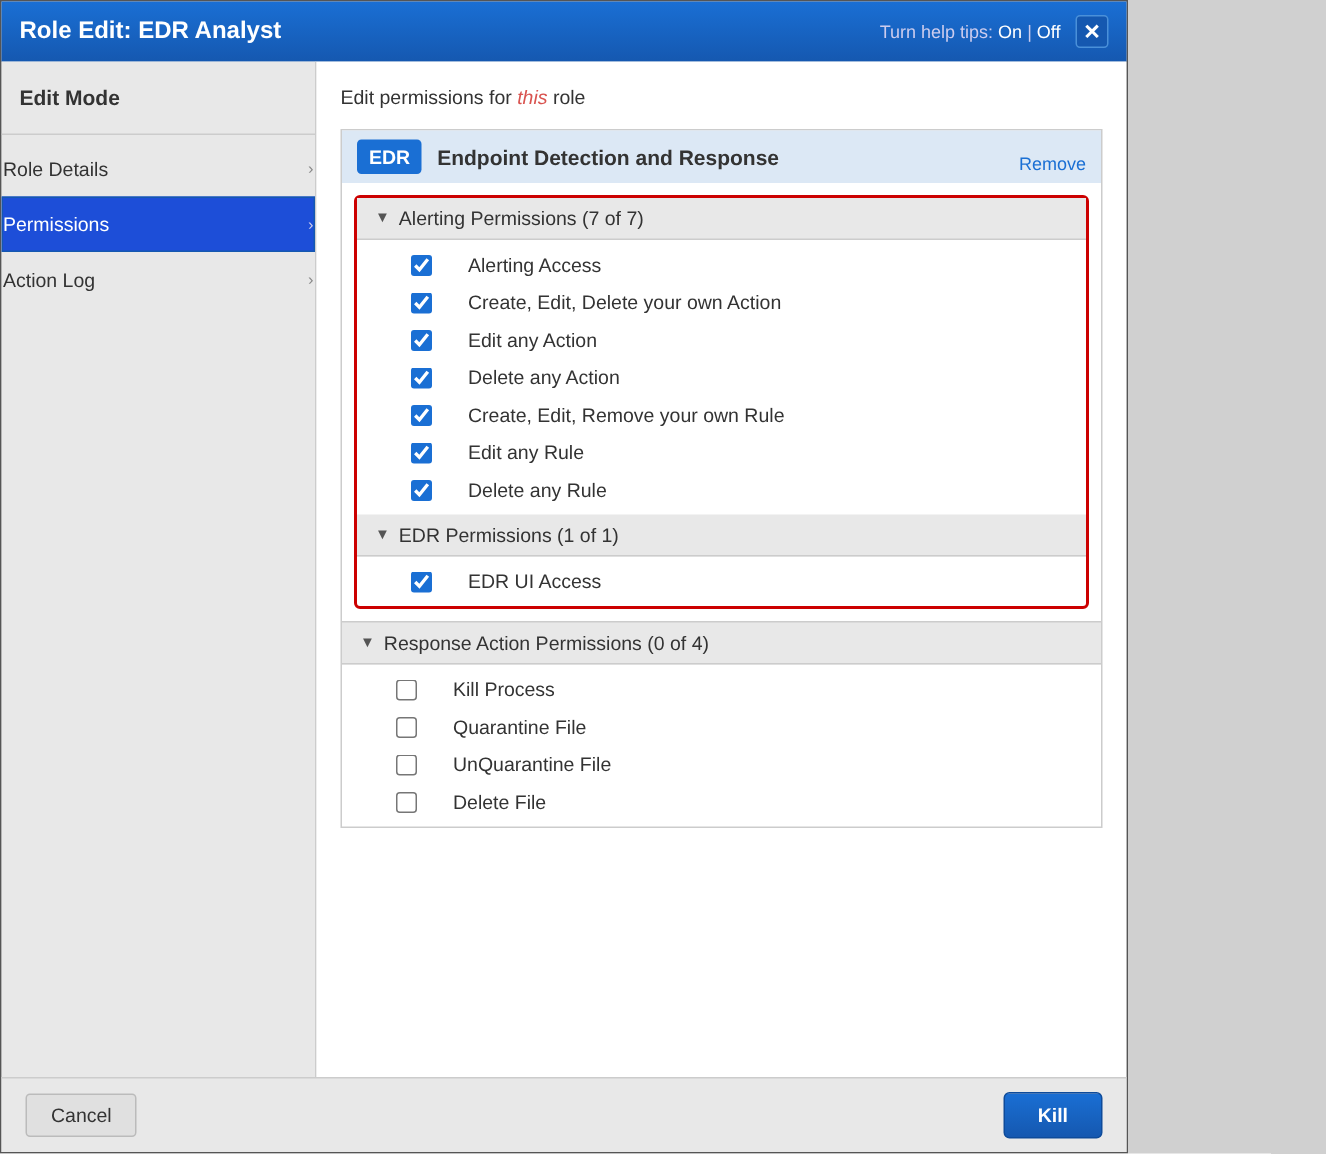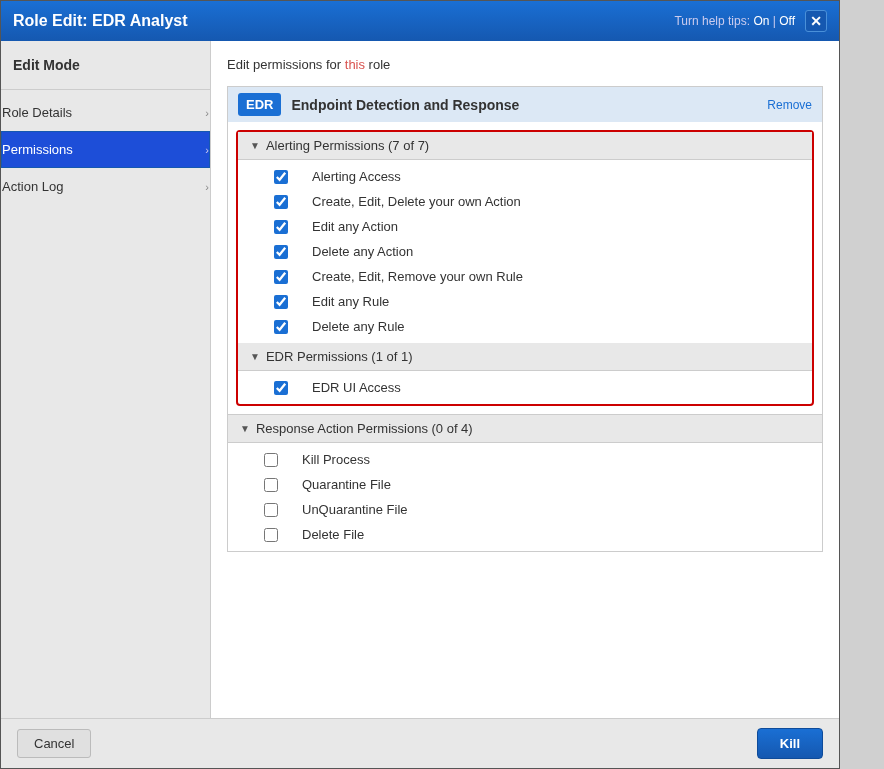--- a/index.html
+++ b/index.html
@@ -1,18 +1,18 @@
 <!DOCTYPE html>
 <html><head>
   <meta charset="utf-8">
   <style>
     * { box-sizing: border-box; margin: 0; padding: 0; }
     body { font-family: Arial, sans-serif; font-size: 13px; background: #d0d0d0; width: 884px; height: 769px; overflow: hidden; }
 
-    .window { width: 840px; height: 769px; background: #f0f0f0; display: flex; flex-direction: column; border: 1px solid #555; }
+    .window { width: 752px; height: 769px; background: #f0f0f0; display: flex; flex-direction: column; border: 1px solid #555; }
 
     
     .title-bar {
       background: linear-gradient(to bottom, #1a6fd4, #1558b0);
       color: white;
       padding: 0 12px;
       height: 40px;
       display: flex;
       align-items: center;
       justify-content: space-between;
@@ -75,32 +75,32 @@
       flex: 1;
       background: white;
       overflow-y: auto;
       padding: 16px;
     }
     .main-subtitle {
       font-size: 13px;
       color: #333;
       margin-bottom: 14px;
     }
-    .main-subtitle span { color: #d9534f; }
+    .main-subtitle span { color: #d9534f; font-style: italic; }
 
     
     .module-block {
       border: 1px solid #ccc;
       margin-bottom: 12px;
       background: white;
     }
     .module-header {
       background: #dce8f5;
       display: flex;
-      align-items: center;
+      align-items: flex-end;
       justify-content: space-between;
       padding: 6px 10px;
     }
     .module-badge {
       background: #1a6fd4;
       color: white;
       font-weight: bold;
       font-size: 13px;
       padding: 4px 8px;
       border-radius: 3px;

